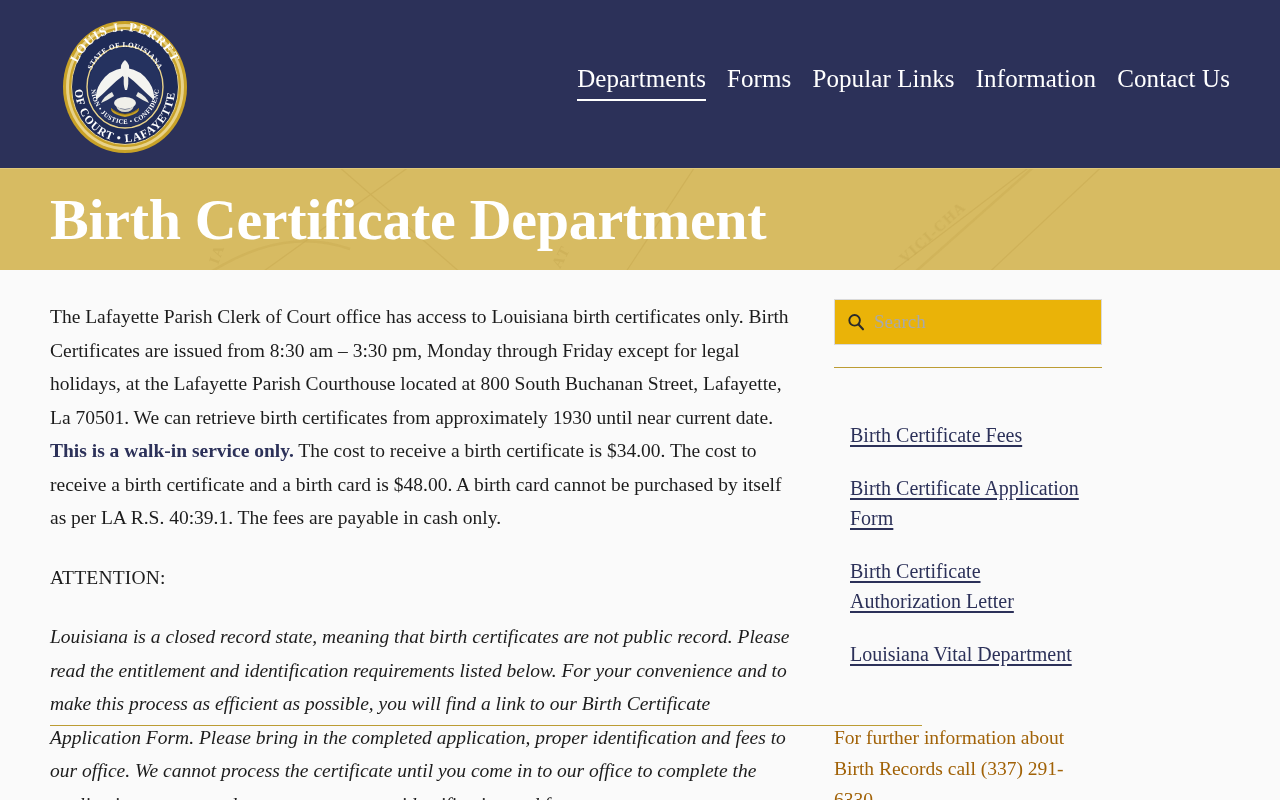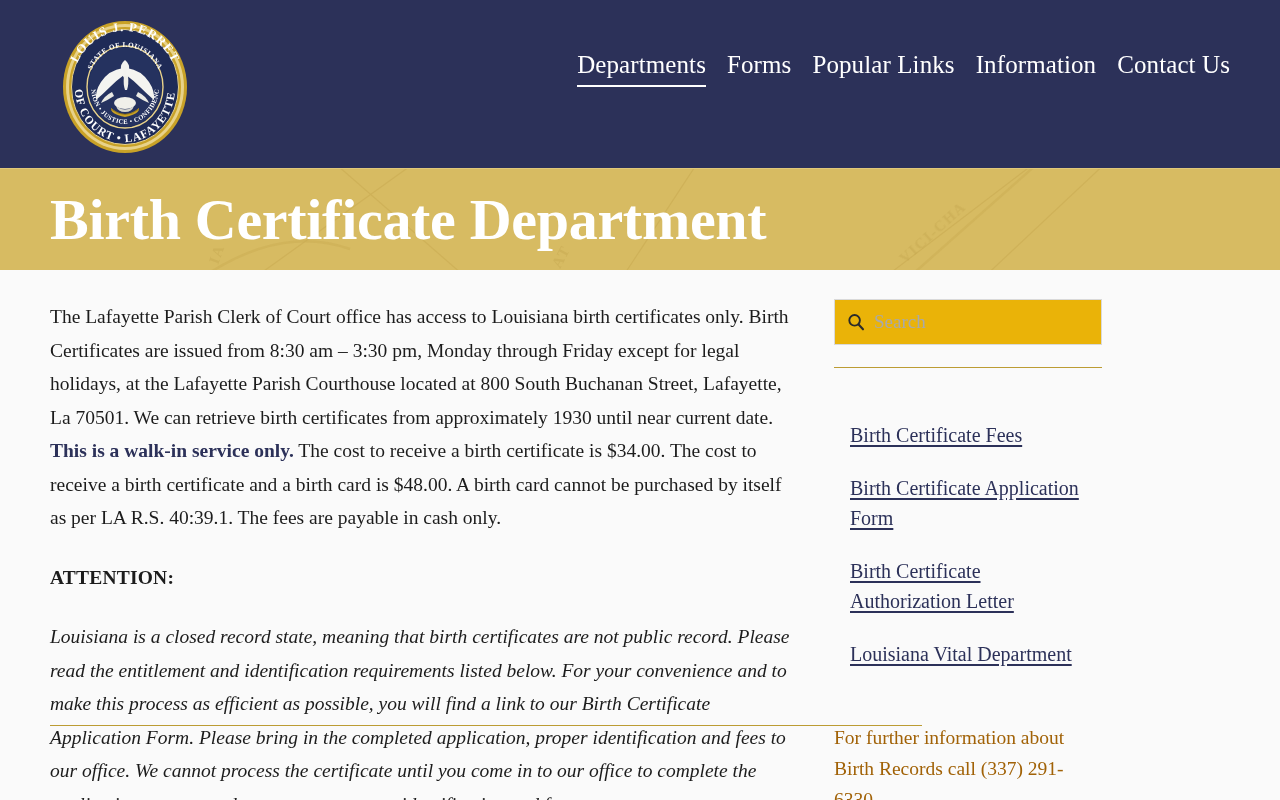--- a/index.html
+++ b/index.html
@@ -25,21 +25,21 @@
     left: 50px;
     top: 8px;
     width: 150px;
     height: 152px;
   }
   .seal-svg { display: block; width: 150px; height: 152px; }
 
   .main-nav {
     position: absolute;
     right: 50px;
-    top: 49px;
+    top: 63px;
     display: flex;
     align-items: baseline;
     gap: 21px;
     white-space: nowrap;
   }
   .nav-item {
     color: #ffffff;
     font-size: 25px;
     line-height: 32px;
     letter-spacing: .1px;
@@ -109,21 +109,21 @@
   }
   .article p:last-child { margin-bottom: 0; font-style: italic; }
   .emph-navy {
     color: #2c3159;
     font-weight: bold;
   }
   .attention-heading {
     margin: 0 0 25px 0;
     color: #2c3159;
     font-size: 19.5px;
-    font-weight: bold;
+    font-weight: normal;
     line-height: 33.5px;
     letter-spacing: .2px;
   }
   .content-rule {
     position: absolute;
     left: 0;
     top: 455px;
     width: 872px;
     height: 0;
     border-top: 1.5px solid #bc9c33;

